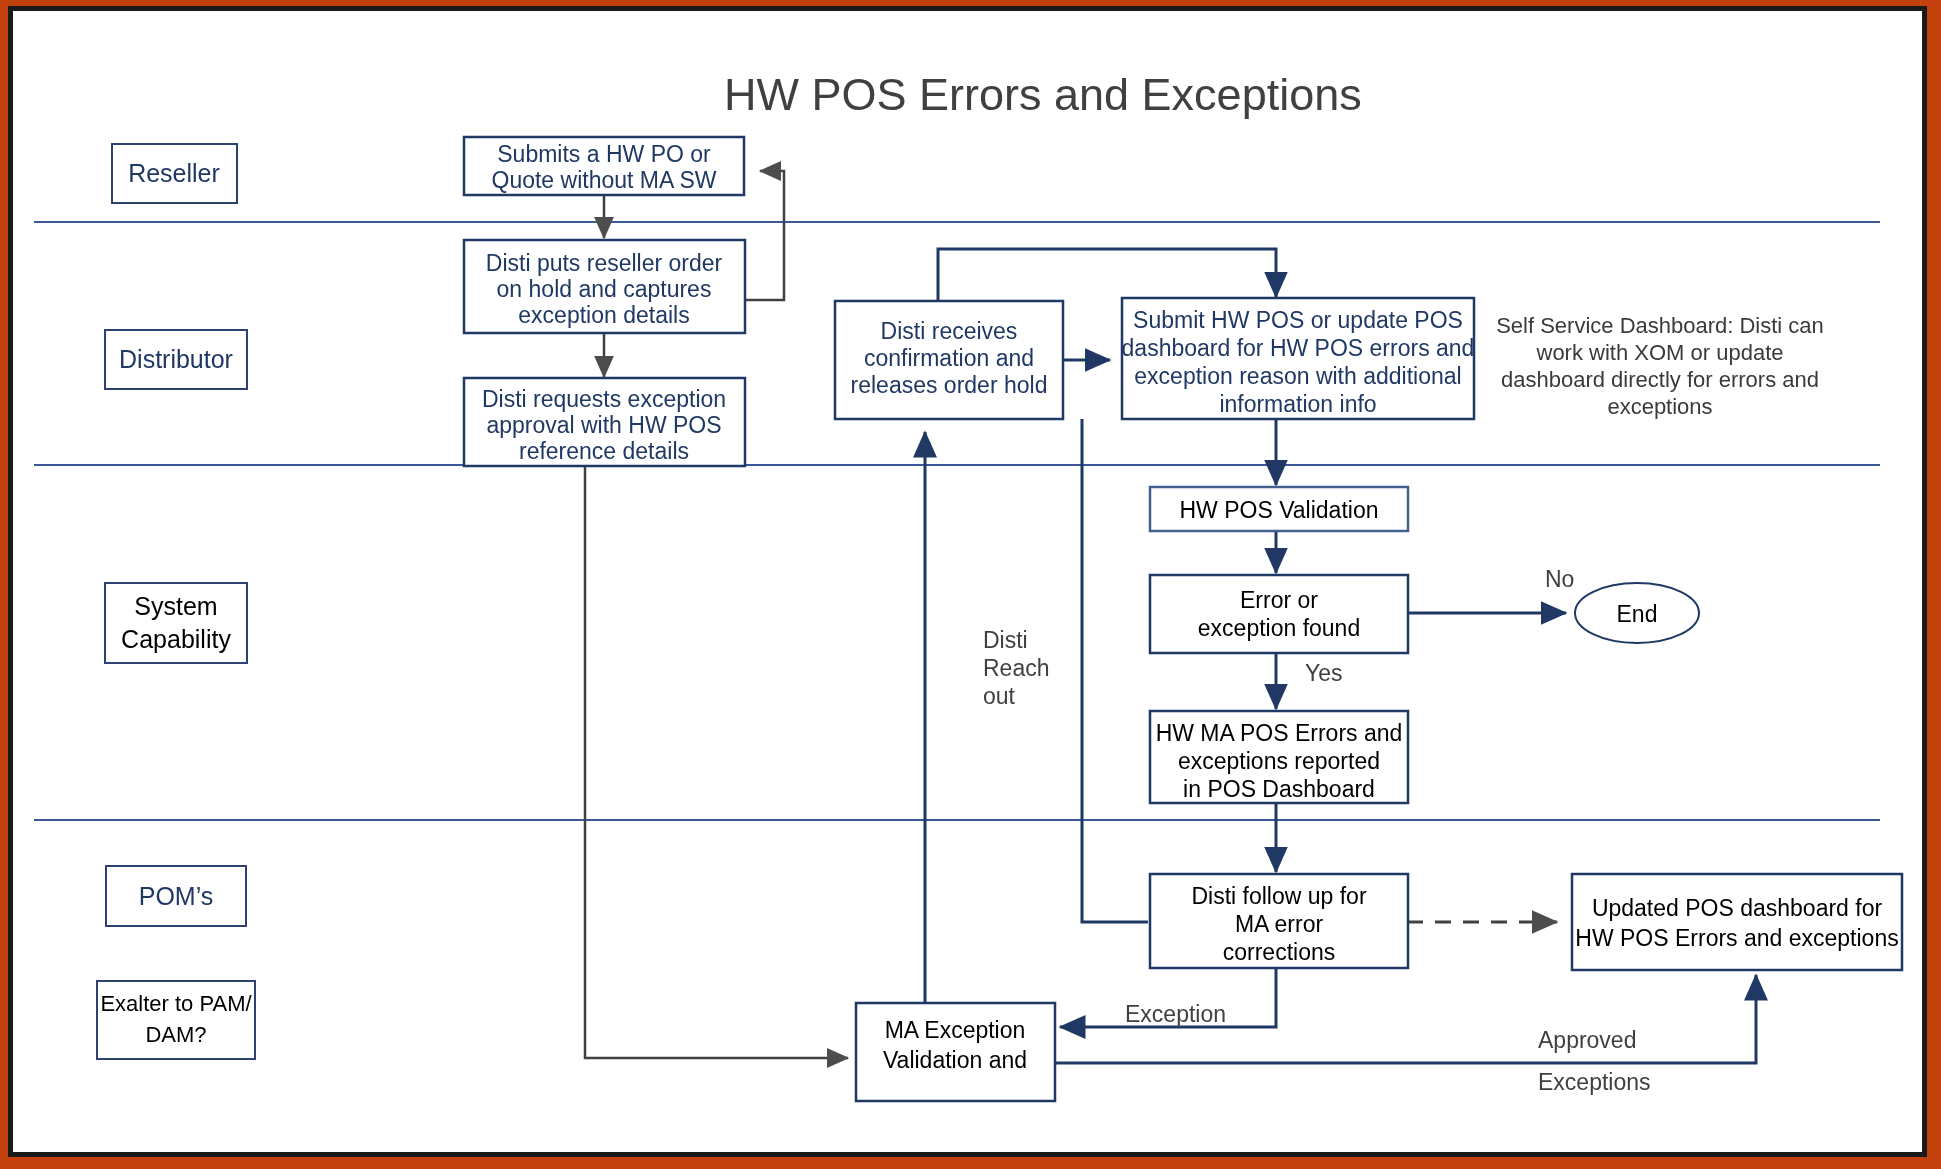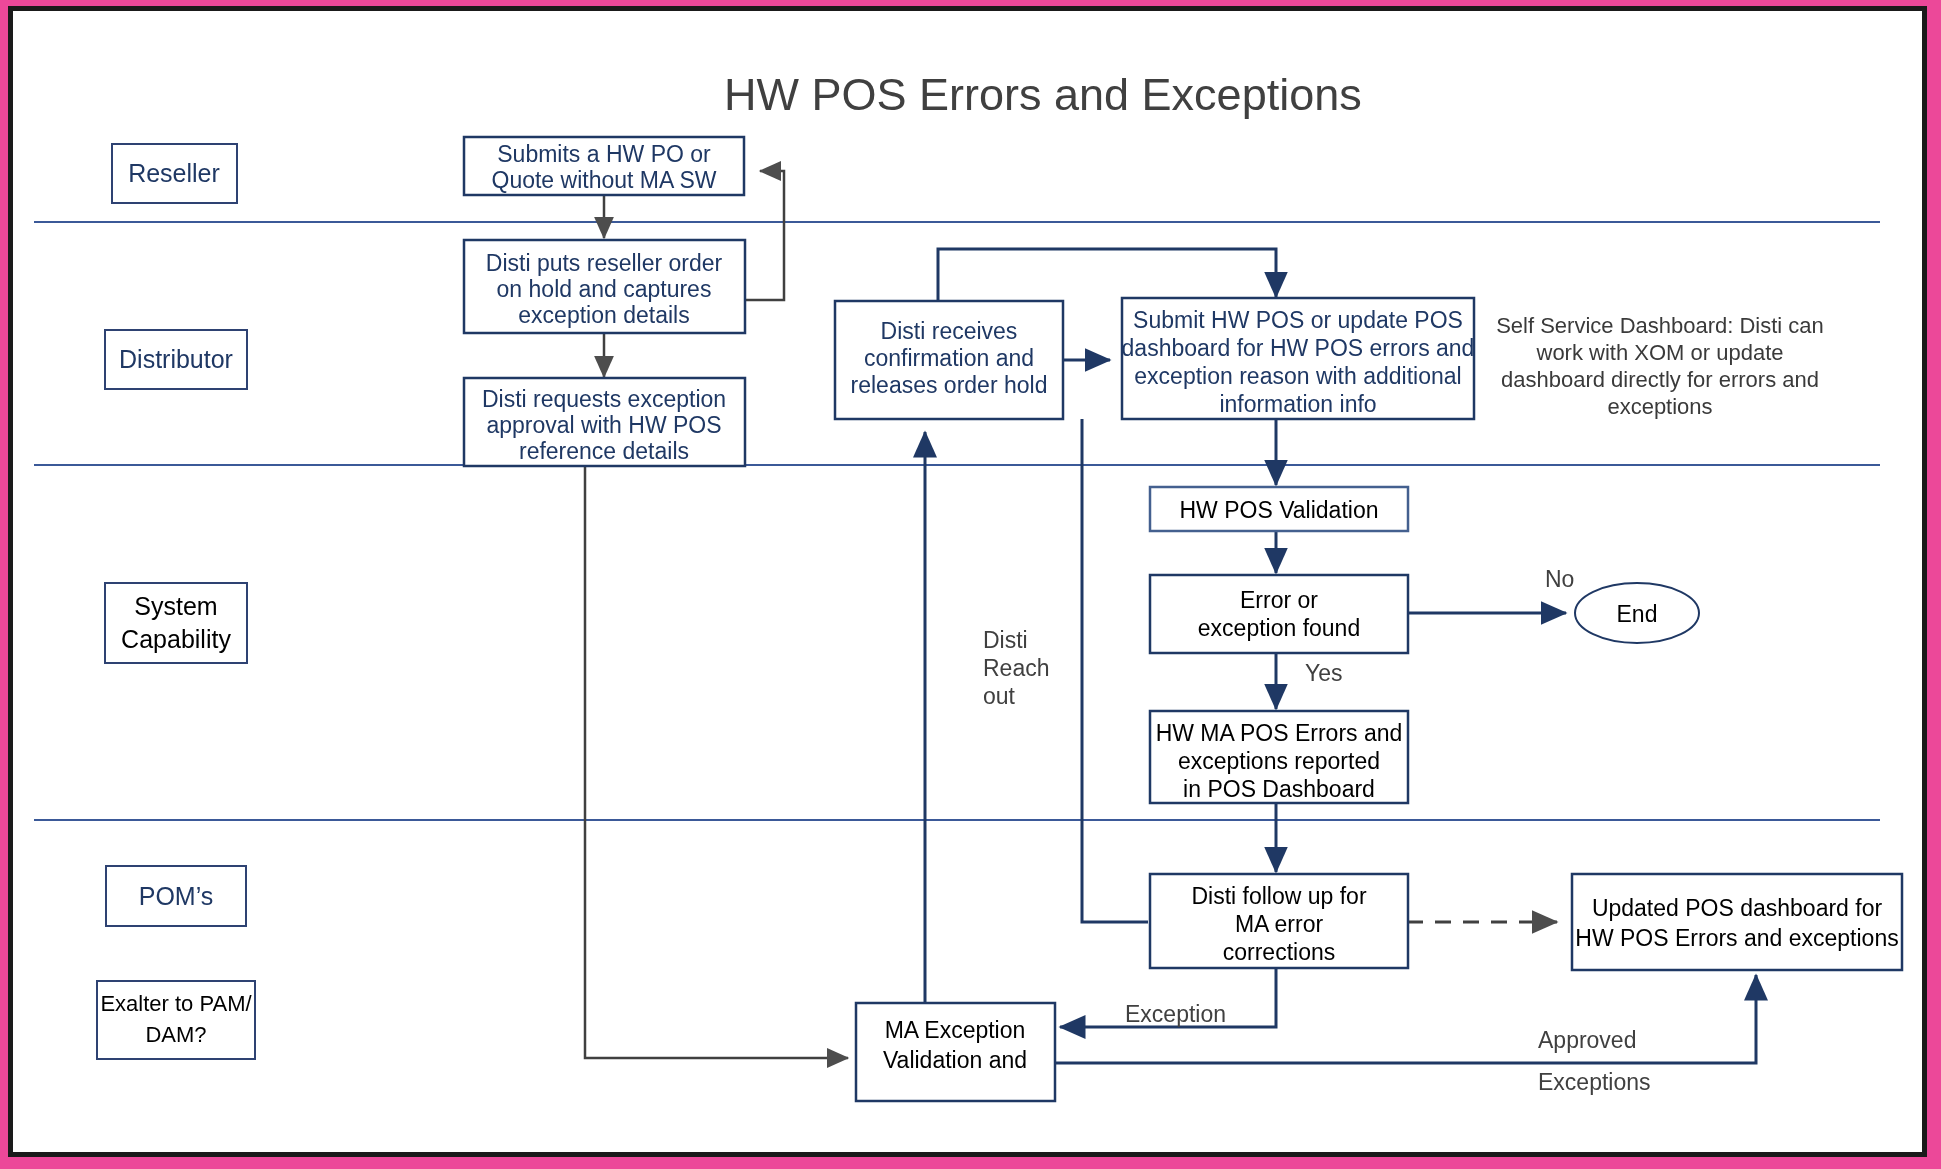--- a/index.html
+++ b/index.html
@@ -7,21 +7,21 @@
     padding: 0;
     background: #ffffff;
   }
   body {
     font-family: "Liberation Sans", sans-serif;
   }
   #canvas {
     position: relative;
     width: 1941px;
     height: 1169px;
-    background: #ec4899;
+    background: #c2410c;
     overflow: hidden;
   }
   .outer-frame {
     position: absolute;
     left: 8px;
     top: 6px;
     width: 1919px;
     height: 1151px;
     border: 5px solid #1a1a1a;
     box-sizing: border-box;

